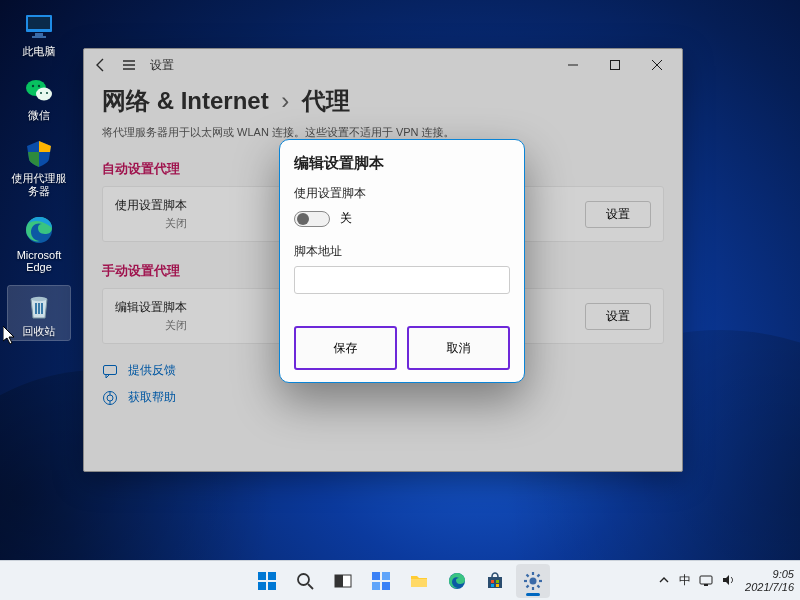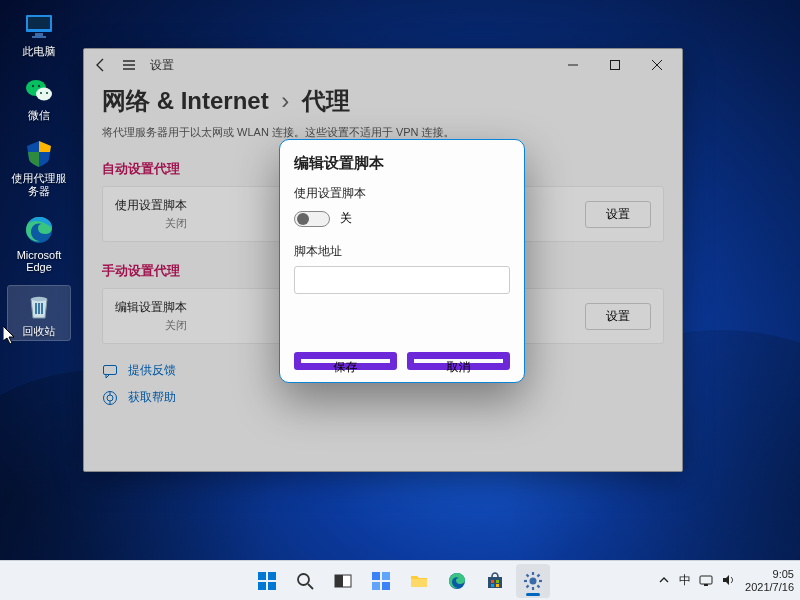--- a/index.html
+++ b/index.html
@@ -64,31 +64,31 @@
     box-shadow:0 18px 45px rgba(0,0,0,0.4);
     padding:14px 14px 12px 14px;
   }
   .modal h2 { font-size:15px; font-weight:600; color:#222; }
   .modal .mlbl { font-size:12px; color:#222; margin-top:12px; }
   .mtoggle { display:flex; align-items:center; gap:10px; margin-top:8px; }
   .toggle-off { width:36px; height:16px; border-radius:10px; border:1px solid #888; background:#f1f1f1; position:relative; }
   .toggle-off::after { content:""; position:absolute; left:2px; top:1px; width:12px; height:12px; border-radius:50%; background:#666; }
   .minput { width:100%; height:28px; border:1px solid #ccc; border-radius:3px; margin-top:6px; background:#fff; padding:0 6px; font-size:12px; }
   .mbtns { position:absolute; bottom:12px; left:14px; right:14px; display:flex; gap:10px; }
-  .mbtn { flex:1; height:18px; background:#fbfbfb; border:7px solid #6d28d9; border-radius:3px; font-size:12px; }
+  .mbtn { flex:1; height:44px; background:#fbfbfb; border:2px solid #6d28d9; border-radius:3px; font-size:12px; }
 
   
   .taskbar { position:absolute; left:0; right:0; bottom:0; height:40px; background:#eef2f6; border-top:1px solid #cbd2da; display:flex; align-items:center; }
   .tb-center { position:absolute; left:50%; transform:translateX(-50%); display:flex; gap:4px; }
   .tico { width:34px; height:34px; display:flex; align-items:center; justify-content:center; border-radius:4px; position:relative; }
   .tico.active { background:rgba(0,0,0,0.07); }
   .tico.active::after { content:""; position:absolute; bottom:2px; left:50%; transform:translateX(-50%); width:14px; height:3px; border-radius:2px; background:#0067c0; }
   .tb-rightside { position:absolute; right:6px; display:flex; align-items:center; gap:10px; color:#222; font-size:11px; }
   .tray { display:flex; align-items:center; gap:8px; }
-  .clock { display:flex; flex-direction:column; align-items:flex-end; line-height:1.15; }
+  .clock { display:flex; flex-direction:column; align-items:flex-end; line-height:1.15;font-style:italic; }
 
   
   .cursor { position:absolute; left:3px; top:326px; z-index:50; }
 </style>
 </head>
 <body>
 
 <div class="swirl s1"></div>
 <div class="swirl s2"></div>
 

